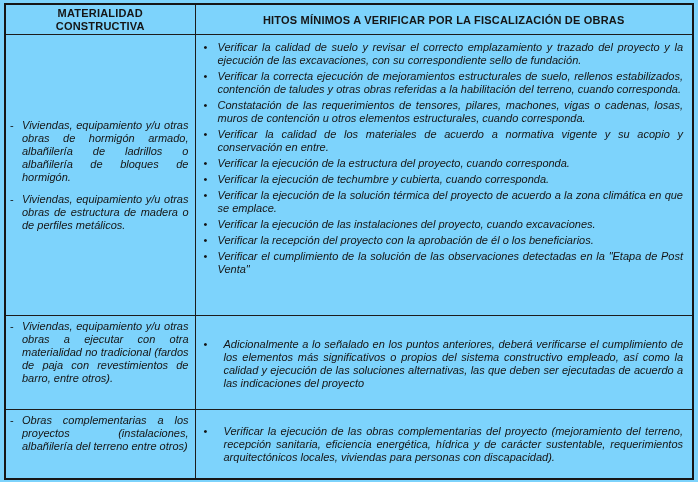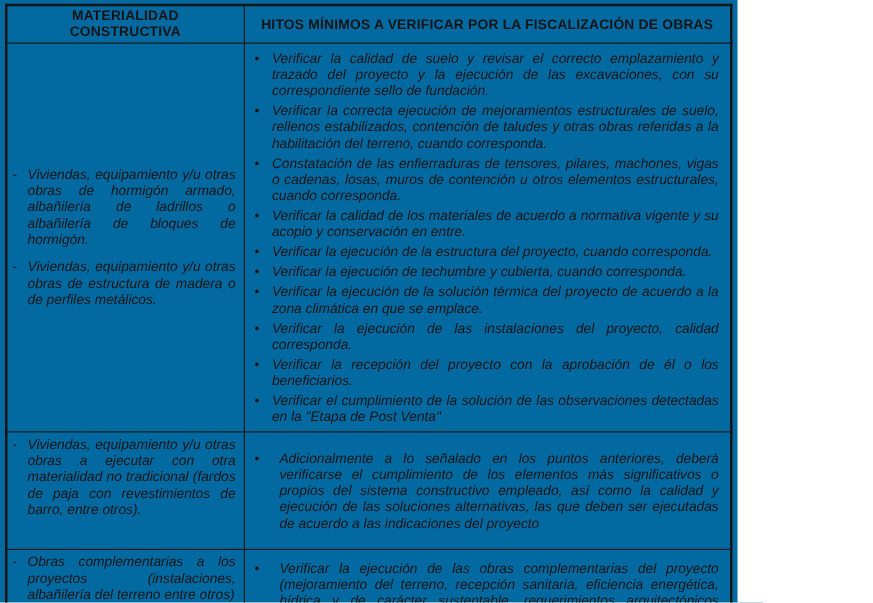--- a/index.html
+++ b/index.html
@@ -3,23 +3,23 @@
 <meta charset="utf-8">
 <style>
   * { box-sizing: border-box; }
   html, body {
     margin: 0;
     padding: 0;
     background: #ffffff;
     font-family: "Liberation Sans", sans-serif;
   }
   .page {
-    width: 590px;
+    width: 698px;
     height: 482px;
-    background: #0369a1;
+    background: #7dd3fc;
     padding: 3px 4px;
   }
   table.doc-table {
     width: 100%;
     height: 474px;
     border-collapse: collapse;
     table-layout: fixed;
     border: 2px solid #161616;
     color: #151515;
   }
@@ -110,41 +110,41 @@
           <div class="item bullet-item">
             <span class="marker">•</span>
             <span class="txt">Verificar la calidad de suelo y revisar el correcto emplazamiento y trazado del proyecto y la ejecución de las excavaciones, con su correspondiente sello de fundación.</span>
           </div>
           <div class="item bullet-item">
             <span class="marker">•</span>
             <span class="txt">Verificar la correcta ejecución de mejoramientos estructurales de suelo, rellenos estabilizados, contención de taludes y otras obras referidas a la habilitación del terreno, cuando corresponda.</span>
           </div>
           <div class="item bullet-item">
             <span class="marker">•</span>
-            <span class="txt">Constatación de las enfierraduras de tensores, pilares, machones, vigas o cadenas, losas, muros de contención u otros elementos estructurales, cuando corresponda.</span>
+            <span class="txt">Constatación de las requerimientos de tensores, pilares, machones, vigas o cadenas, losas, muros de contención u otros elementos estructurales, cuando corresponda.</span>
           </div>
           <div class="item bullet-item">
             <span class="marker">•</span>
             <span class="txt">Verificar la calidad de los materiales de acuerdo a normativa vigente y su acopio y conservación en entre.</span>
           </div>
           <div class="item bullet-item">
             <span class="marker">•</span>
             <span class="txt">Verificar la ejecución de la estructura del proyecto, cuando corresponda.</span>
           </div>
           <div class="item bullet-item">
             <span class="marker">•</span>
             <span class="txt">Verificar la ejecución de techumbre y cubierta, cuando corresponda.</span>
           </div>
           <div class="item bullet-item">
             <span class="marker">•</span>
             <span class="txt">Verificar la ejecución de la solución térmica del proyecto de acuerdo a la zona climática en que se emplace.</span>
           </div>
           <div class="item bullet-item">
             <span class="marker">•</span>
-            <span class="txt">Verificar la ejecución de las instalaciones del proyecto, calidad corresponda.</span>
+            <span class="txt">Verificar la ejecución de las instalaciones del proyecto, cuando excavaciones.</span>
           </div>
           <div class="item bullet-item">
             <span class="marker">•</span>
             <span class="txt">Verificar la recepción del proyecto con la aprobación de él o los beneficiarios.</span>
           </div>
           <div class="item bullet-item">
             <span class="marker">•</span>
             <span class="txt">Verificar el cumplimiento de la solución de las observaciones detectadas en la "Etapa de Post Venta"</span>
           </div>
         </td>

